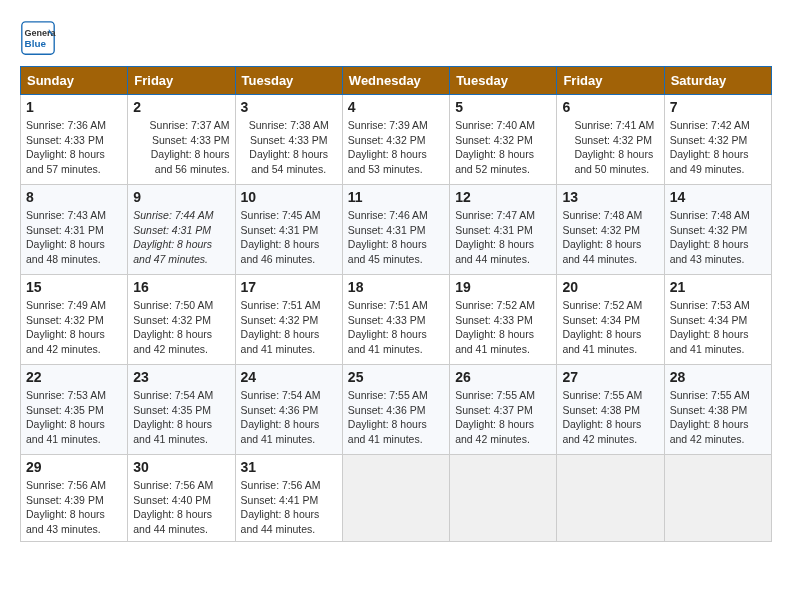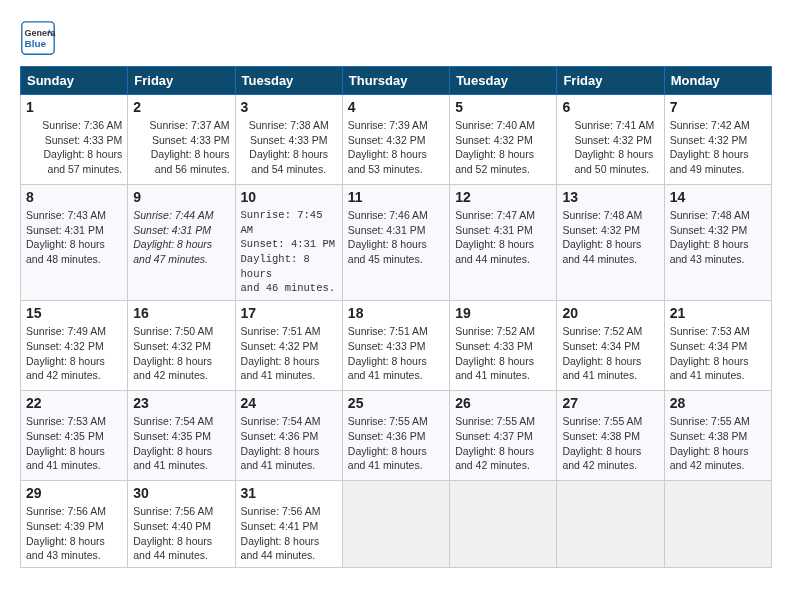--- a/index.html
+++ b/index.html
@@ -35,21 +35,21 @@
       font-size: 16px;
       color: #555;
       font-style: italic;
     }
     table {
       width: 100%;
       border-collapse: collapse;
       font-size: 11px;
     }
     thead th {
-      background-color: #0c4a6e;
+      background-color: #a16207;
       color: #fff;
       text-align: left;
       padding: 6px 6px;
       font-size: 13px;
       font-weight: bold;
       border: 1px solid #1a6bb5;
     }
     td {
       vertical-align: top;
       border: 1px solid #ccc;
@@ -87,31 +87,31 @@
     </svg>
   </div>
 </div>
 
 <table>
   <thead>
     <tr id="weekday-header">
         <th>Sunday</th>
         <th>Friday</th>
         <th>Tuesday</th>
-        <th>Thursday</th>
+        <th>Wednesday</th>
         <th>Tuesday</th>
         <th>Friday</th>
-        <th>Monday</th>
+        <th>Saturday</th>
       </tr>
   </thead>
   <tbody id="calendar-body">
       <tr>
         <td>
           <span class="day-num">1</span>
-          <div class="day-info" style="white-space: pre-line; text-align: right;">Sunrise: 7:36 AM
+          <div class="day-info" style="white-space: pre-line;">Sunrise: 7:36 AM
 Sunset: 4:33 PM
 Daylight: 8 hours
 and 57 minutes.</div>
         </td>
         <td>
           <span class="day-num">2</span>
           <div class="day-info" style="white-space: pre-line; text-align: right;">Sunrise: 7:37 AM
 Sunset: 4:33 PM
 Daylight: 8 hours
 and 56 minutes.</div>
@@ -162,21 +162,21 @@
         </td>
         <td>
           <span class="day-num">9</span>
           <div class="day-info" style="white-space: pre-line; font-style: italic;">Sunrise: 7:44 AM
 Sunset: 4:31 PM
 Daylight: 8 hours
 and 47 minutes.</div>
         </td>
         <td>
           <span class="day-num">10</span>
-          <div class="day-info" style="white-space: pre-line; font-family: Liberation Mono, monospace;">Sunrise: 7:45 AM
+          <div class="day-info" style="white-space: pre-line;">Sunrise: 7:45 AM
 Sunset: 4:31 PM
 Daylight: 8 hours
 and 46 minutes.</div>
         </td>
         <td>
           <span class="day-num">11</span>
           <div class="day-info" style="white-space: pre-line;">Sunrise: 7:46 AM
 Sunset: 4:31 PM
 Daylight: 8 hours
 and 45 minutes.</div>

